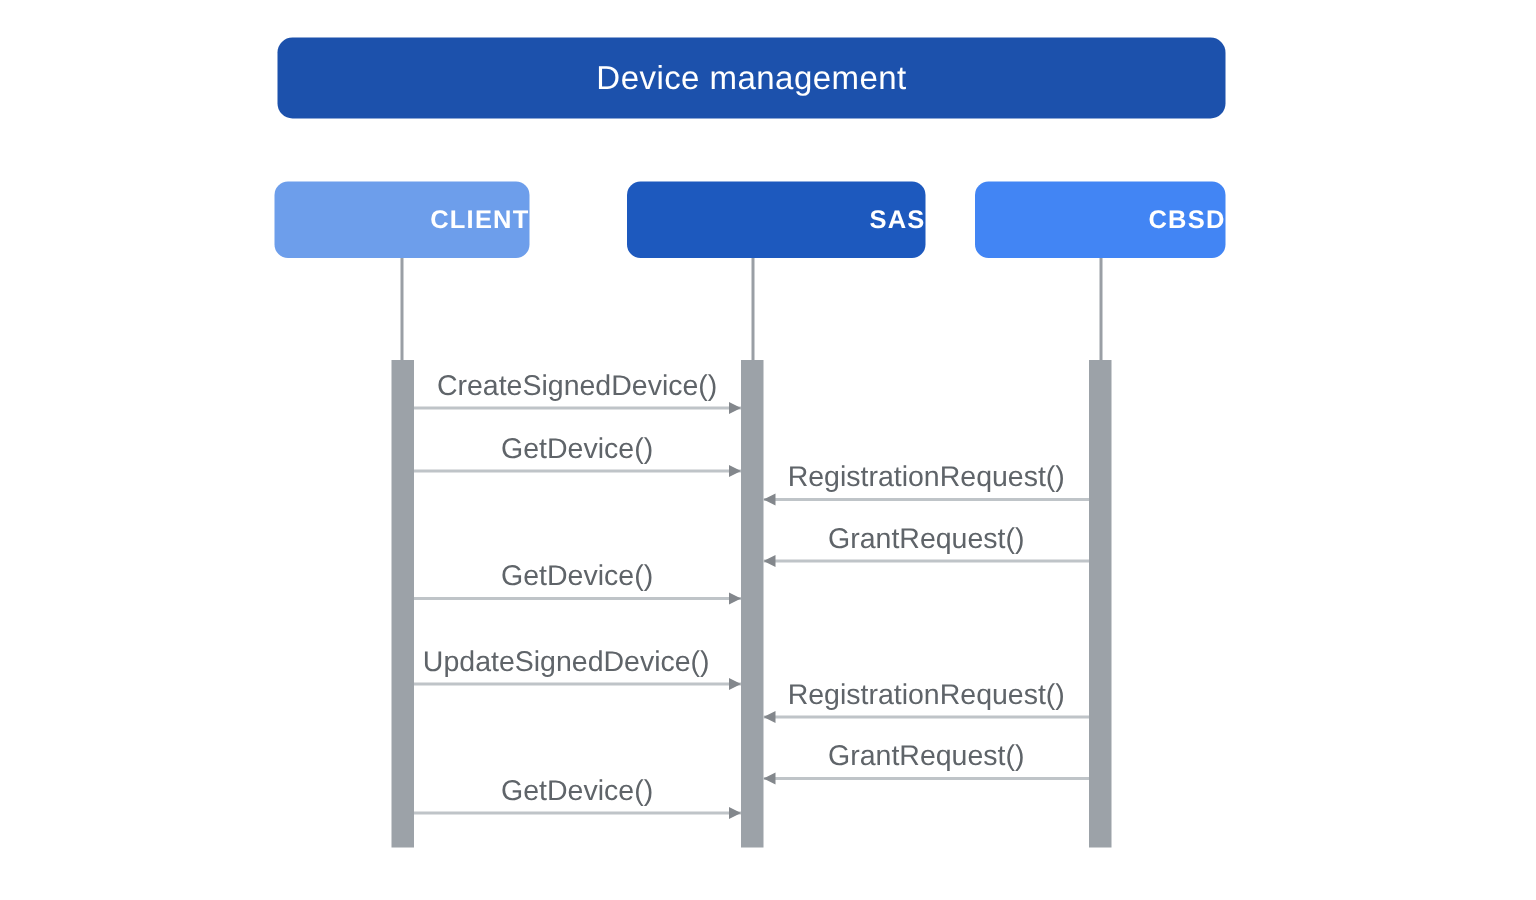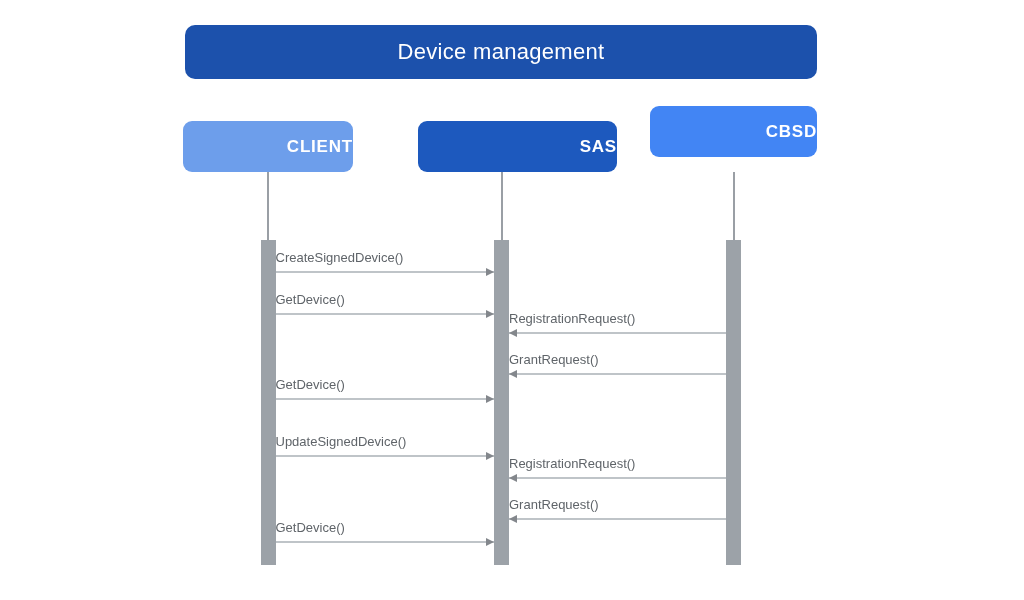--- a/index.html
+++ b/index.html
@@ -42,21 +42,22 @@
     position: absolute;
     width: 2px;
   }
 
   .activation-bar {
     position: absolute;
   }
 
   .msg-label {
     position: absolute;
-    font-size: 13px;
+    text-align: center;
+    font-size: 19px;
     line-height: 16px;
     white-space: nowrap;
   }
 
   .msg-line {
     position: absolute;
     height: 1.5px;
   }
 
   .msg-head {
@@ -80,21 +81,21 @@
       <div class="lifeline" style="left: 732.5px; top: 172px; height: 68px; background: rgb(154, 159, 165);"></div>
       <div class="activation-bar" style="left: 726px; top: 240px; width: 15px; height: 325px; background: rgb(156, 162, 168);"></div>
     </div>
   <div id="actors-layer">
       <div class="actor-box" style="left: 183px; top: 121px; width: 170px; height: 51px; background: rgb(109, 158, 235); color: rgb(255, 255, 255);">
         <span>CLIENT</span>
       </div>
       <div class="actor-box" style="left: 418px; top: 121px; width: 199px; height: 51px; background: rgb(29, 89, 190); color: rgb(255, 255, 255);">
         <span>SAS</span>
       </div>
-      <div class="actor-box" style="left: 650px; top: 106px; width: 167px; height: 51px; background: rgb(66, 133, 244); color: rgb(255, 255, 255);">
+      <div class="actor-box" style="left: 650px; top: 121px; width: 167px; height: 51px; background: rgb(66, 133, 244); color: rgb(255, 255, 255);">
         <span>CBSD</span>
       </div>
     </div>
   <div id="messages-layer">
       <div class="">
         <div class="msg-label" style="left: 275.5px; width: 218.5px; top: 250px; color: rgb(95, 100, 105);">CreateSignedDevice()</div>
         <div class="msg-line" style="left: 275.5px; width: 218.5px; top: 271.25px; background: rgb(191, 196, 200);"></div>
         <div class="msg-head" style="top: 267.5px; left: 486px; border-left: 8px solid rgb(131, 135, 140);"></div>
       </div>
       <div class="">

